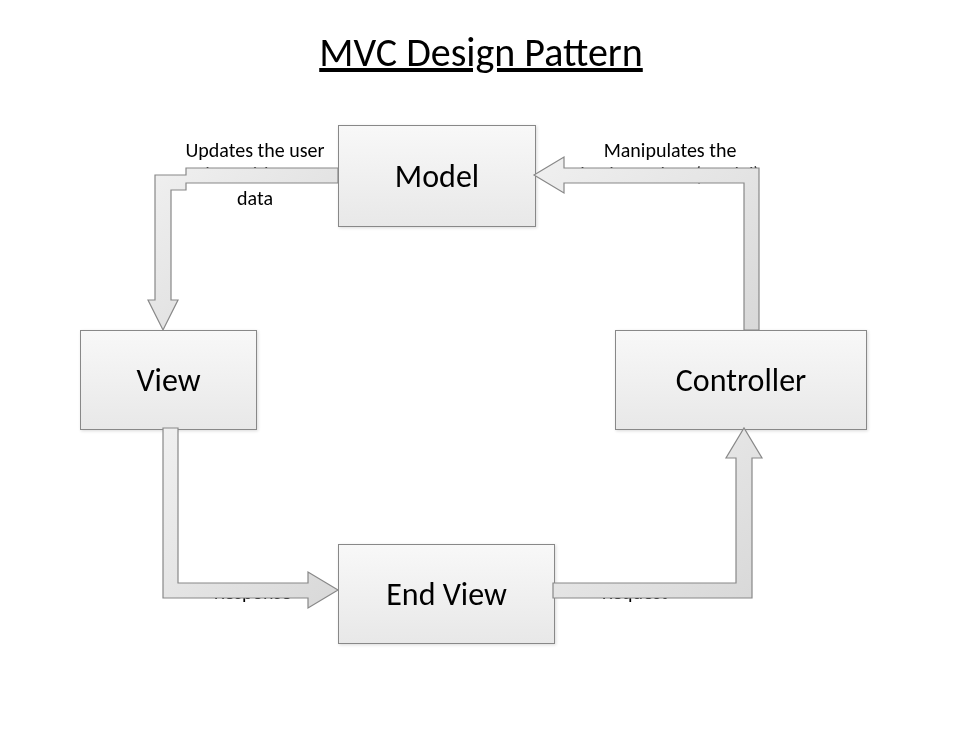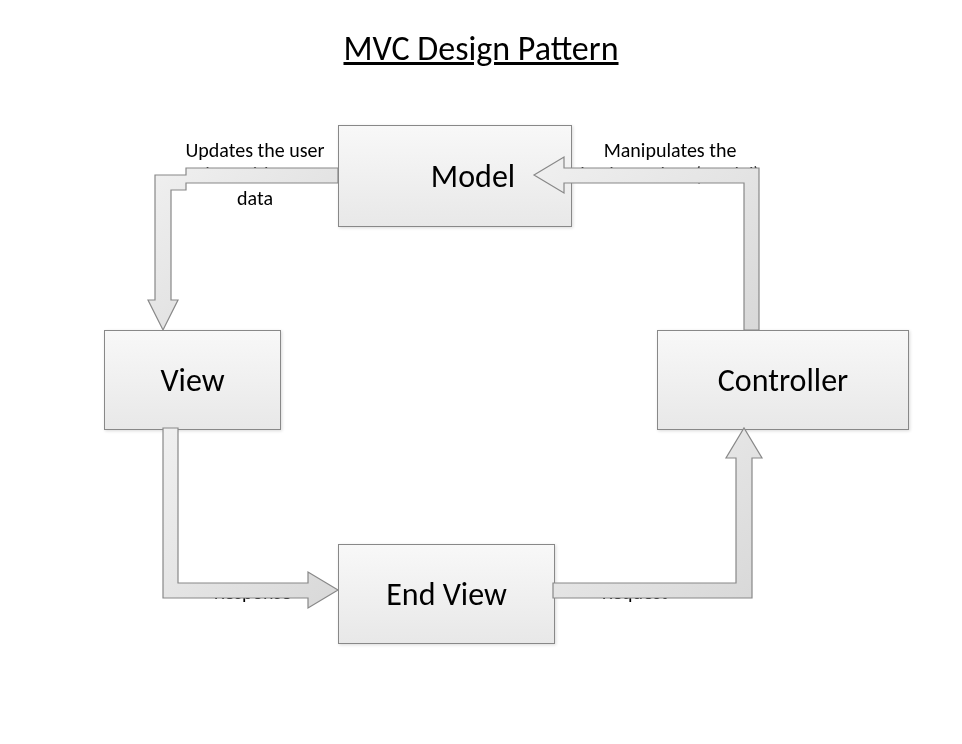--- a/index.html
+++ b/index.html
@@ -9,55 +9,53 @@
       height: 744px;
       background: white;
       font-family: Calibri, Arial, sans-serif;
       position: relative;
     }
     .title {
       position: absolute;
       top: 28px;
       left: 50%;
       transform: translateX(-50%);
-      font-size: 34px;
+      font-size: 40px;
       text-decoration: underline;
       color: #000;
     }
     .box {
       position: absolute;
       background: linear-gradient(to bottom, #f8f8f8, #e8e8e8);
       border: 1.5px solid #888;
       display: flex;
       align-items: center;
       justify-content: center;
       font-size: 32px;
       color: #000;
       box-shadow: 1px 1px 3px rgba(0,0,0,0.15);
     }
     .box-model {
       left: 338px;
       top: 125px;
       width: 196px;
       height: 100px;
-      padding-left: 36px;
     }
     .box-view {
-      left: 104px;
+      left: 80px;
       top: 330px;
       width: 175px;
       height: 98px;
       justify-content: center;
     }
     .box-controller {
       left: 615px;
       top: 330px;
       width: 250px;
       height: 98px;
-      margin-left: 42px;
     }
     .box-enduser {
       left: 338px;
       top: 544px;
       width: 215px;
       height: 98px;
     }
     .label {
       position: absolute;
       font-size: 20px;

